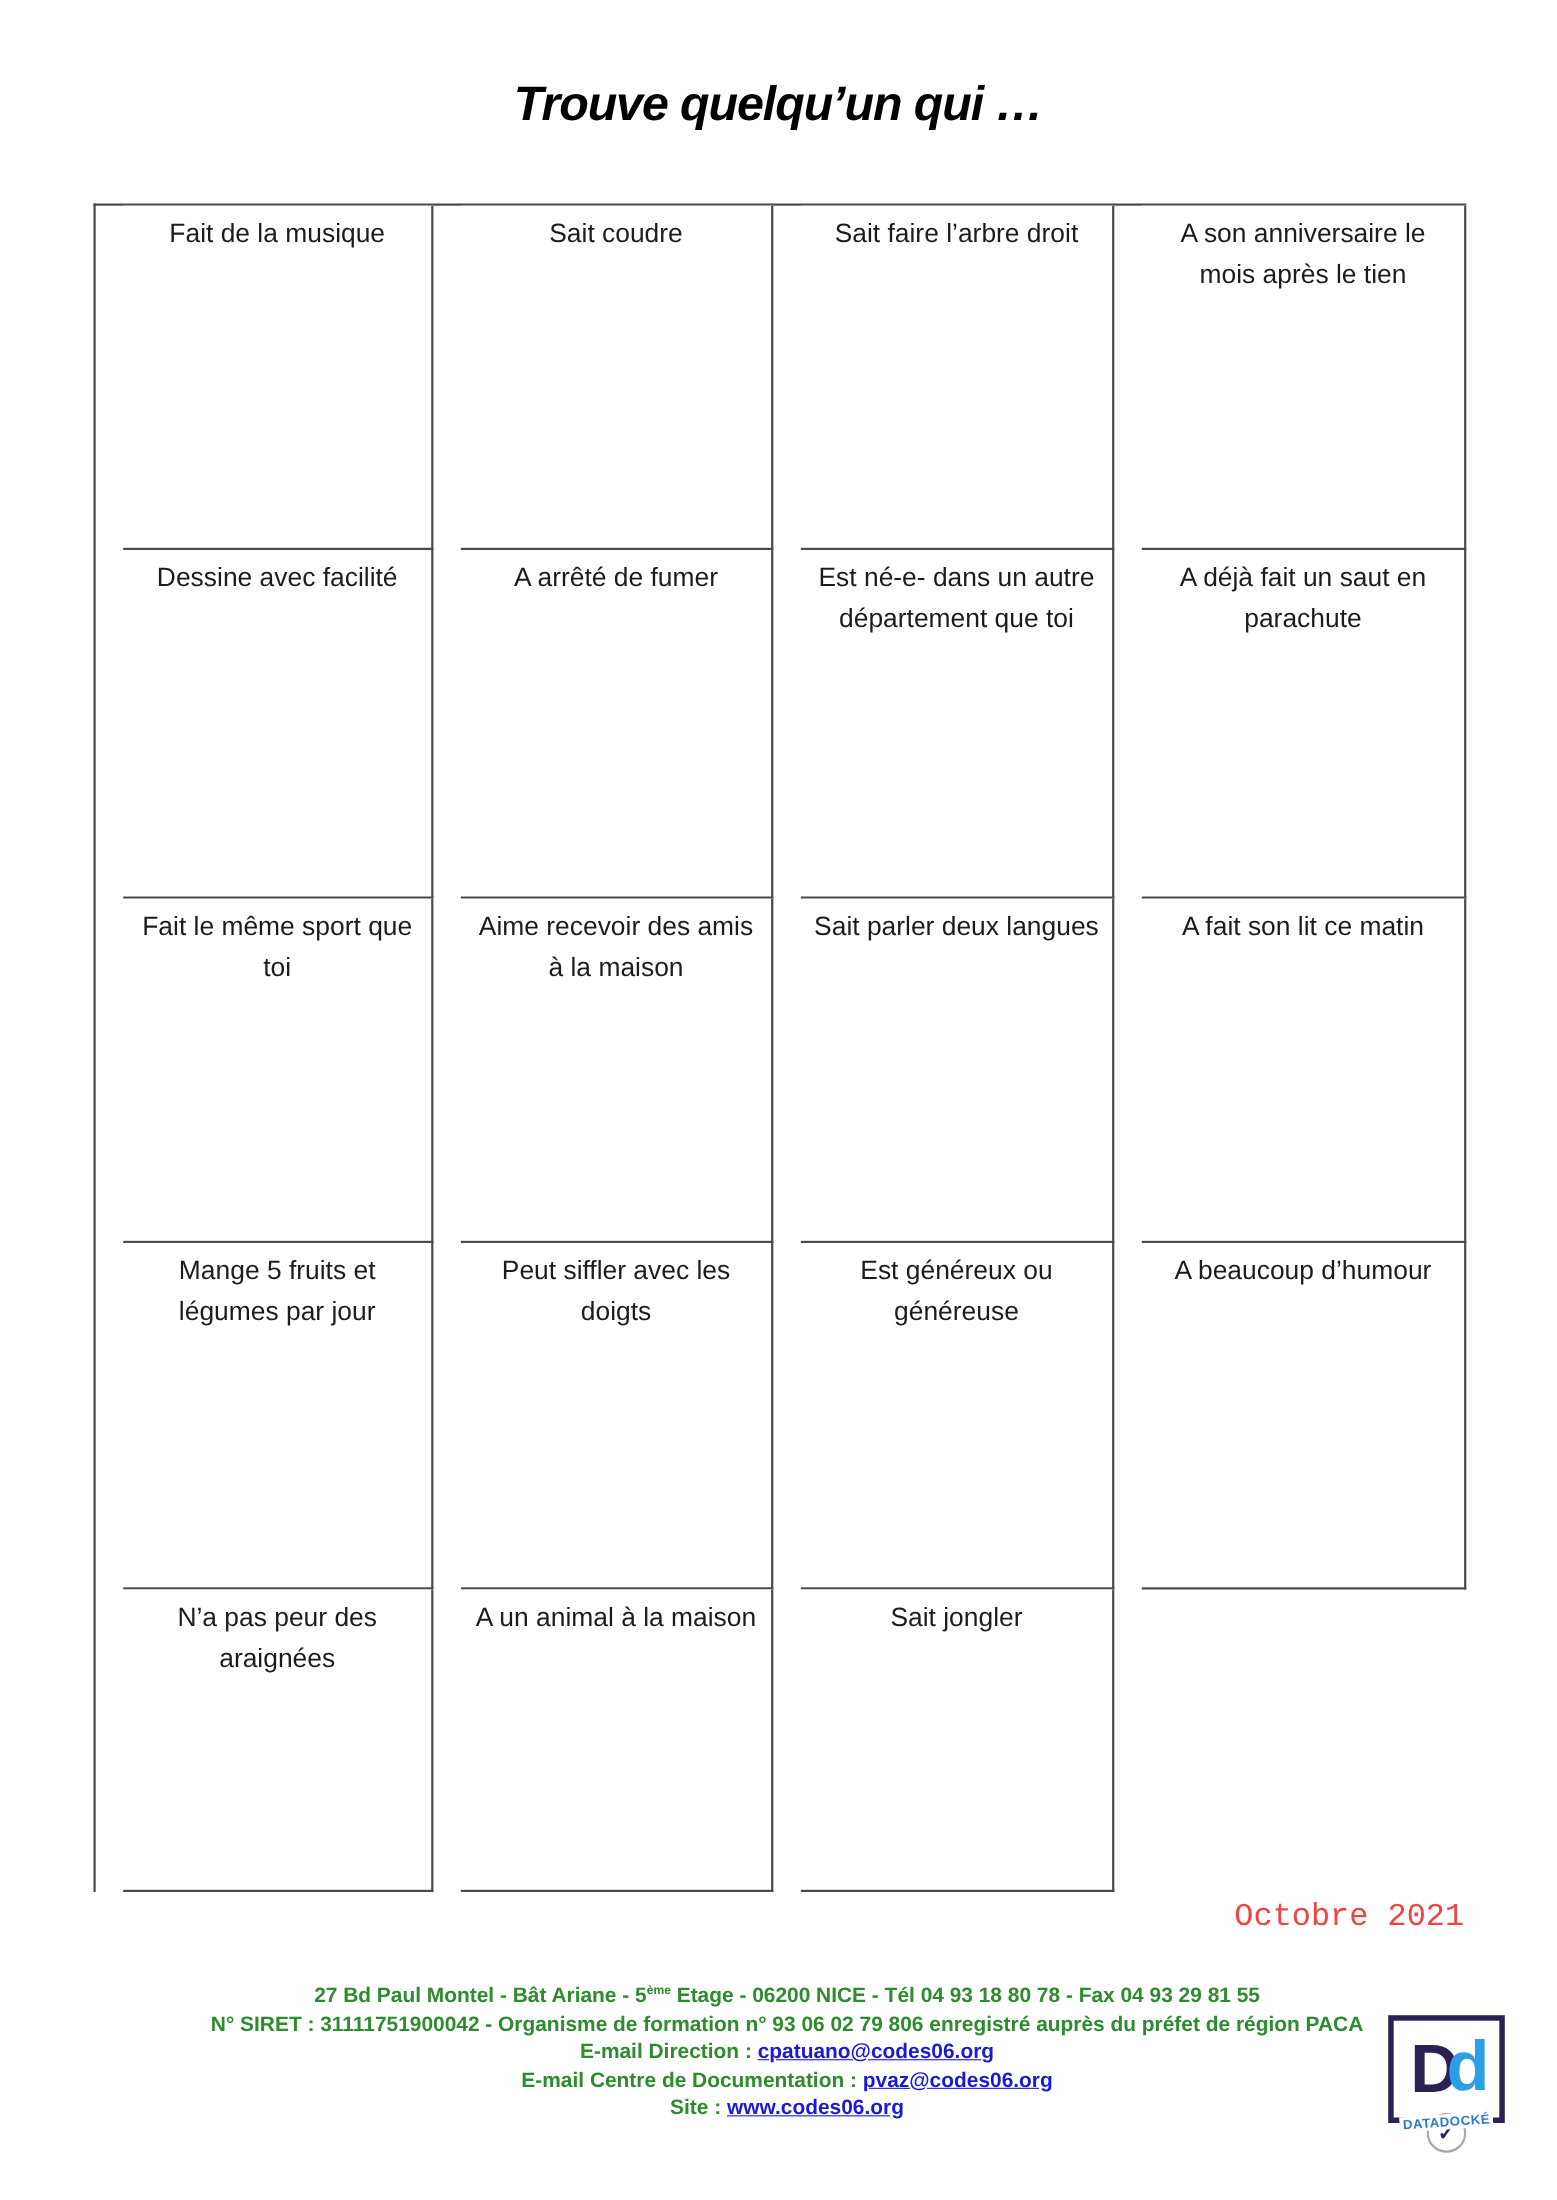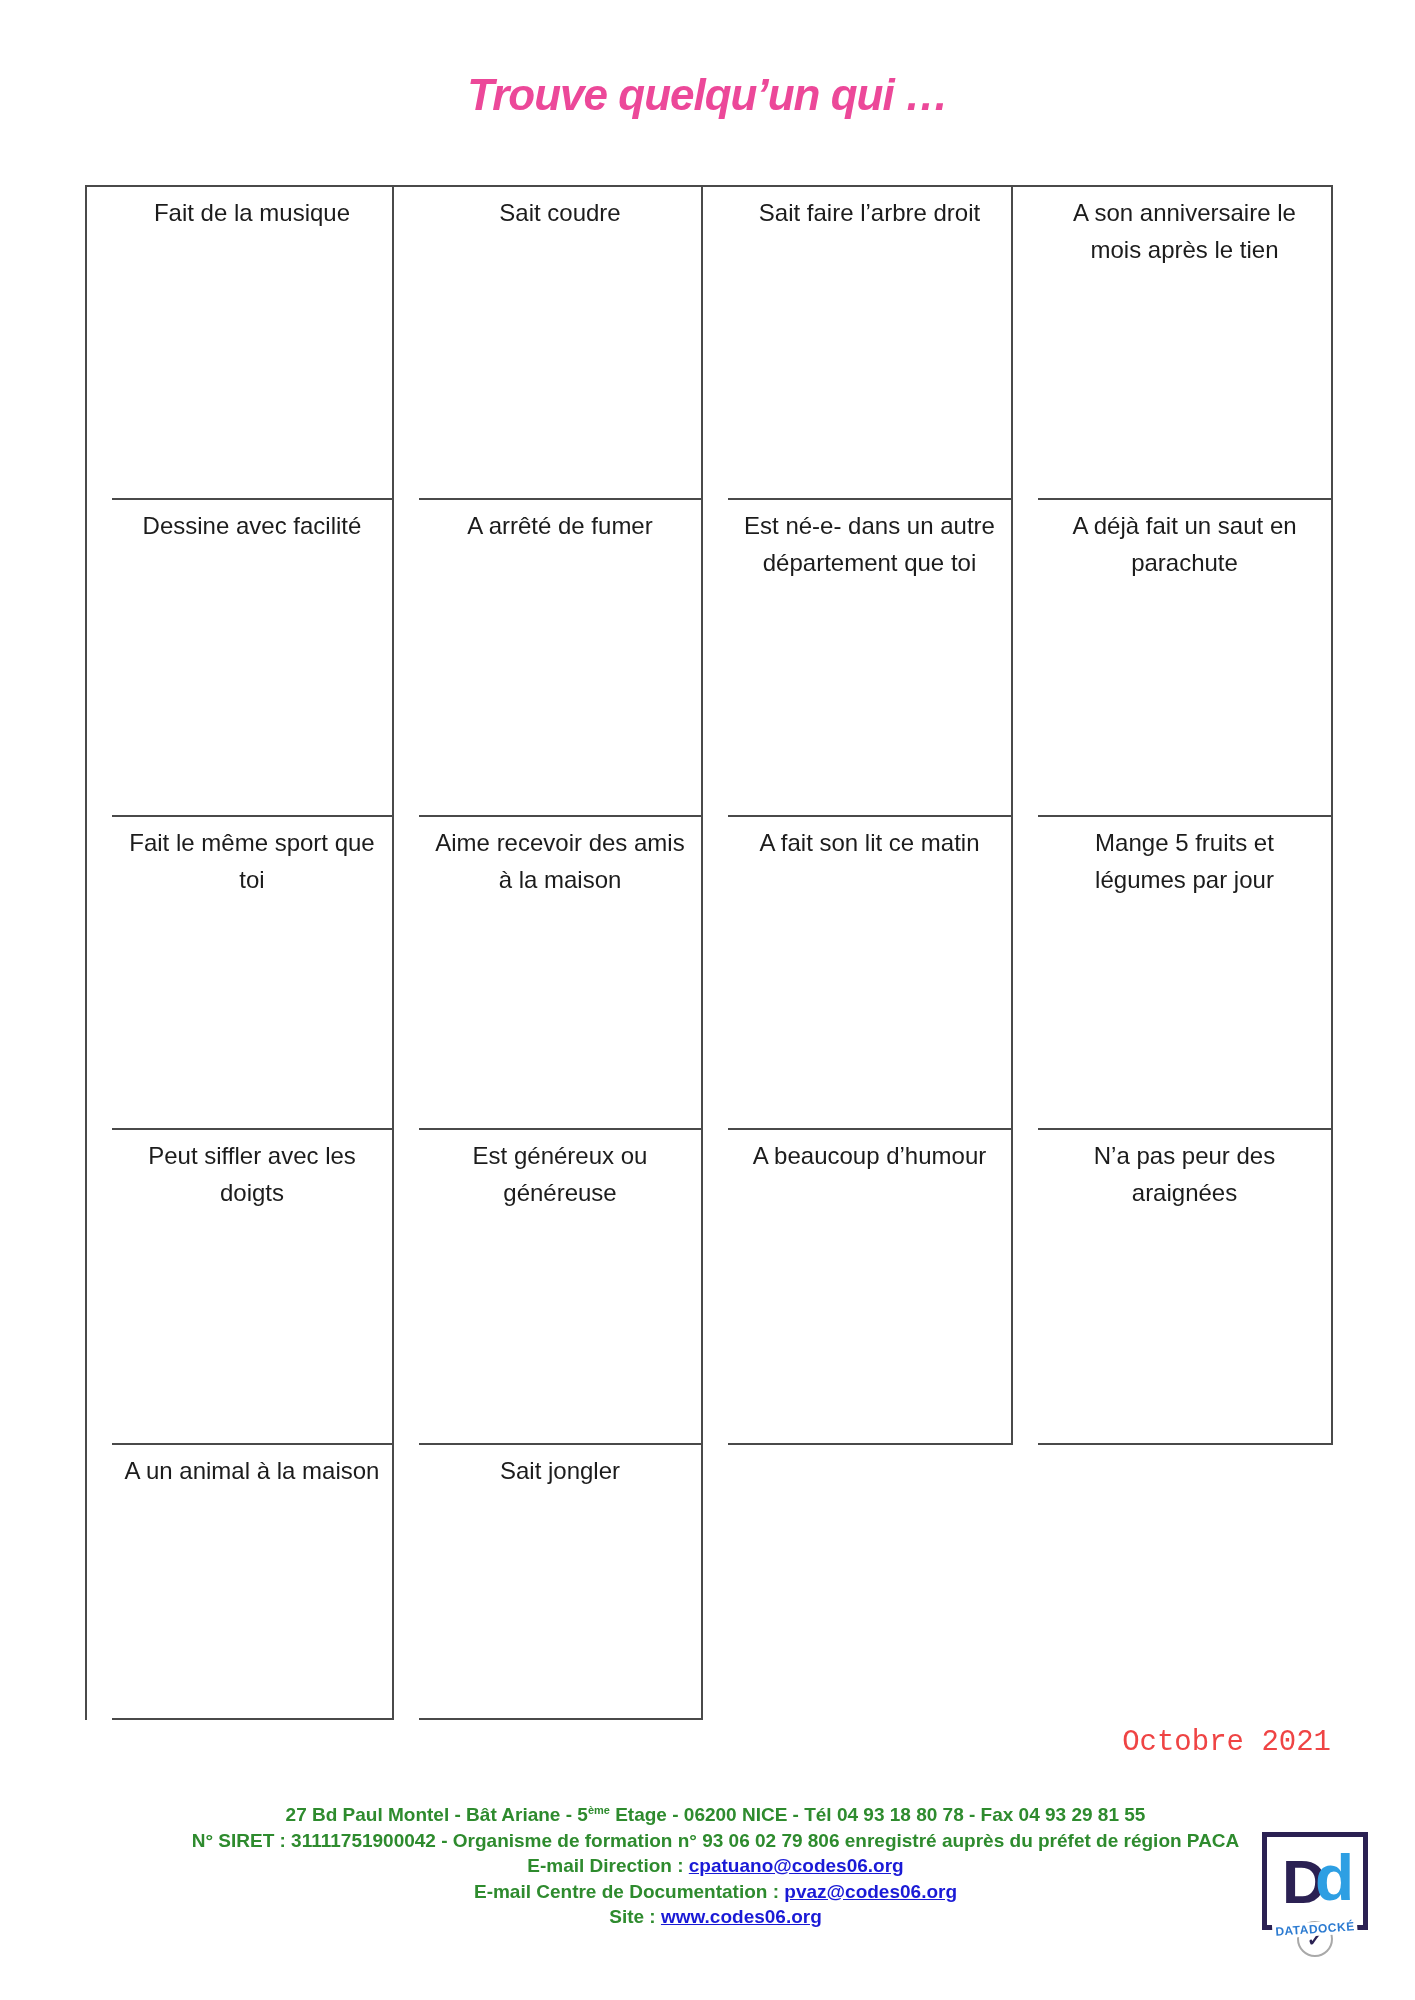--- a/index.html
+++ b/index.html
@@ -3,21 +3,21 @@
 <meta charset="utf-8">
 <style>
   html,body { margin:0; padding:0; background:#ffffff; }
   .page {
     position:relative; width:1415px; height:2000px; background:#ffffff;
     font-family:"Liberation Sans", sans-serif; overflow:hidden; color:#1c1c1c;
   }
   .title {
     position:absolute; top:70px; left:0; width:100%;
     text-align:center; font-size:44px; font-weight:bold; font-style:italic;
-    color:#ec4899; letter-spacing:-1px;
+    color:#000000; letter-spacing:-1px;
   }
   .grid {
     position:absolute; left:85px; top:185px;
     display:grid;
     grid-template-columns:307px 309px 310px 320px;
     grid-template-rows:313px 317px 313px 315px 275px;
     border-top:2px solid #4a4a4a; border-left:2px solid #4a4a4a;
   }
   .cell {
     box-sizing:border-box;
@@ -71,20 +71,21 @@
     <div class="cell">Sait faire l’arbre droit</div>
     <div class="cell">A son anniversaire le mois après le tien</div>
 
     <div class="cell">Dessine avec facilité</div>
     <div class="cell">A arrêté de fumer</div>
     <div class="cell">Est né-e- dans un autre département que toi</div>
     <div class="cell">A déjà fait un saut en parachute</div>
 
     <div class="cell">Fait le même sport que toi</div>
     <div class="cell">Aime recevoir des amis à la maison</div>
+    <div class="cell">Sait parler deux langues</div>
     <div class="cell">A fait son lit ce matin</div>
 
     <div class="cell">Mange 5 fruits et légumes par jour</div>
     <div class="cell">Peut siffler avec les doigts</div>
     <div class="cell">Est généreux ou généreuse</div>
 
     <div class="cell">A beaucoup d’humour</div>
     <div class="cell">N’a pas peur des araignées</div>
     <div class="cell">A un animal à la maison</div>
     <div class="cell">Sait jongler</div>

